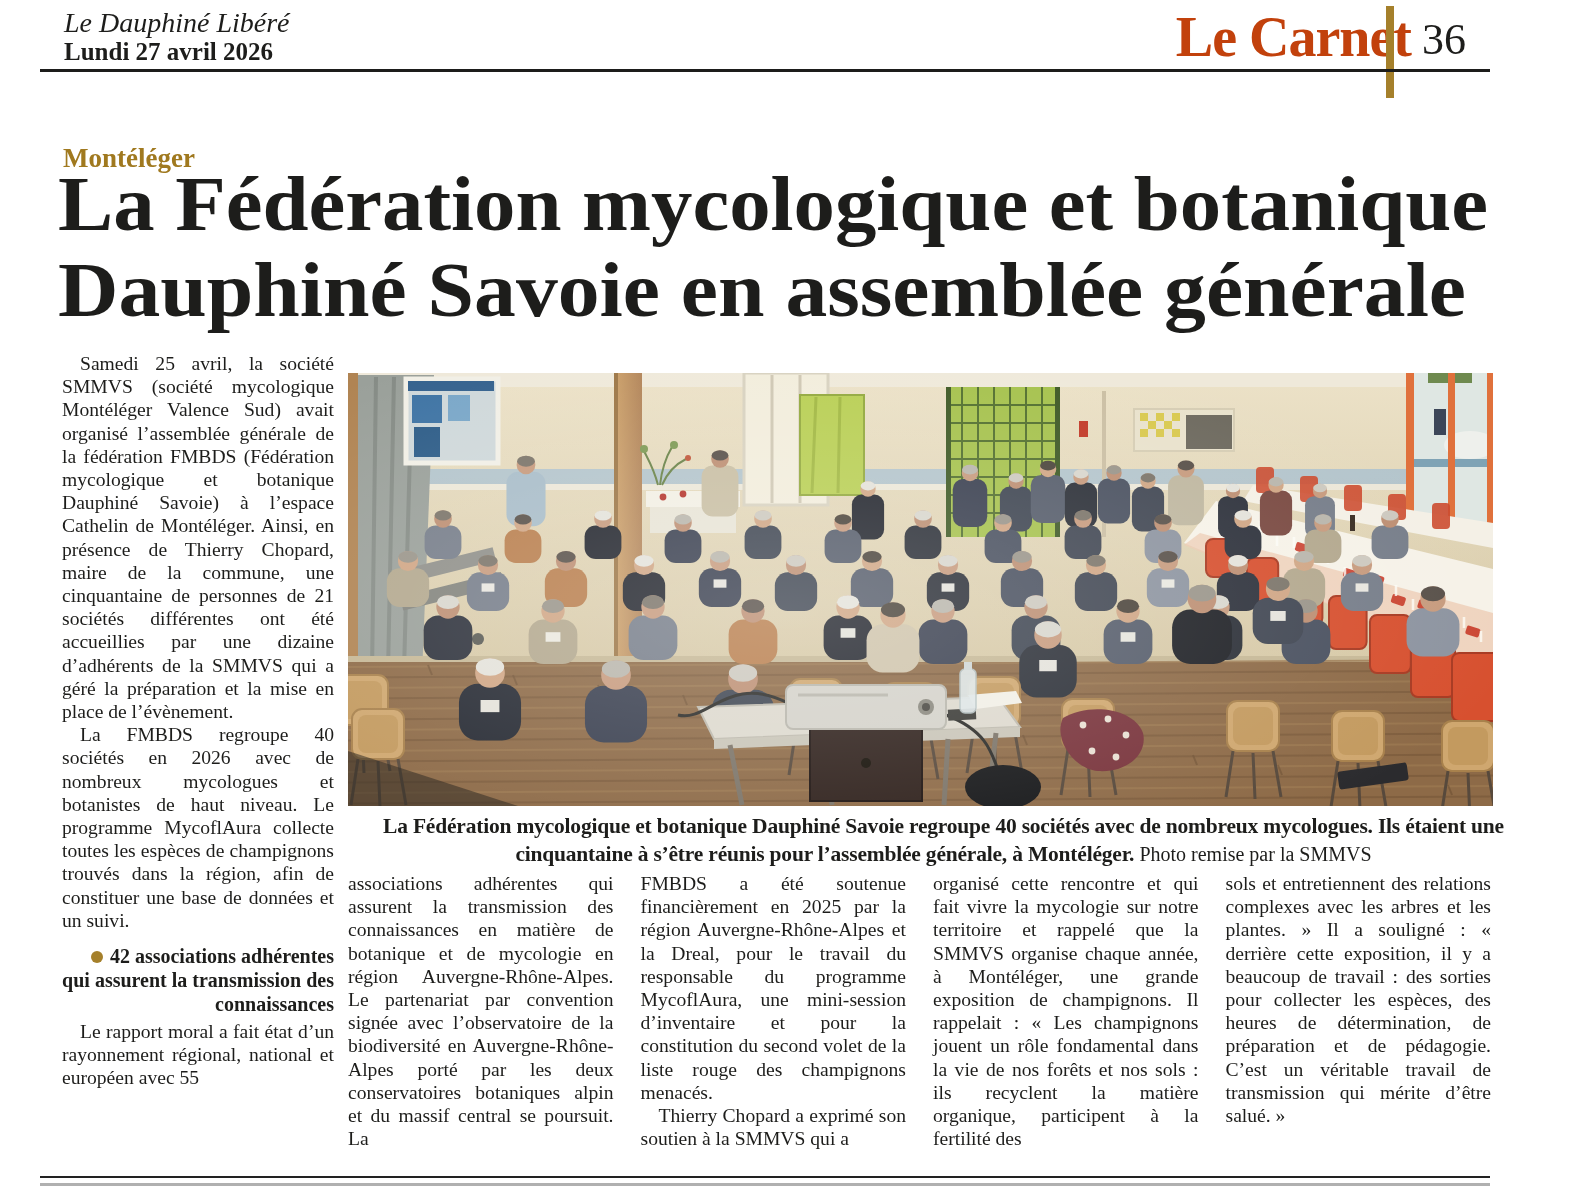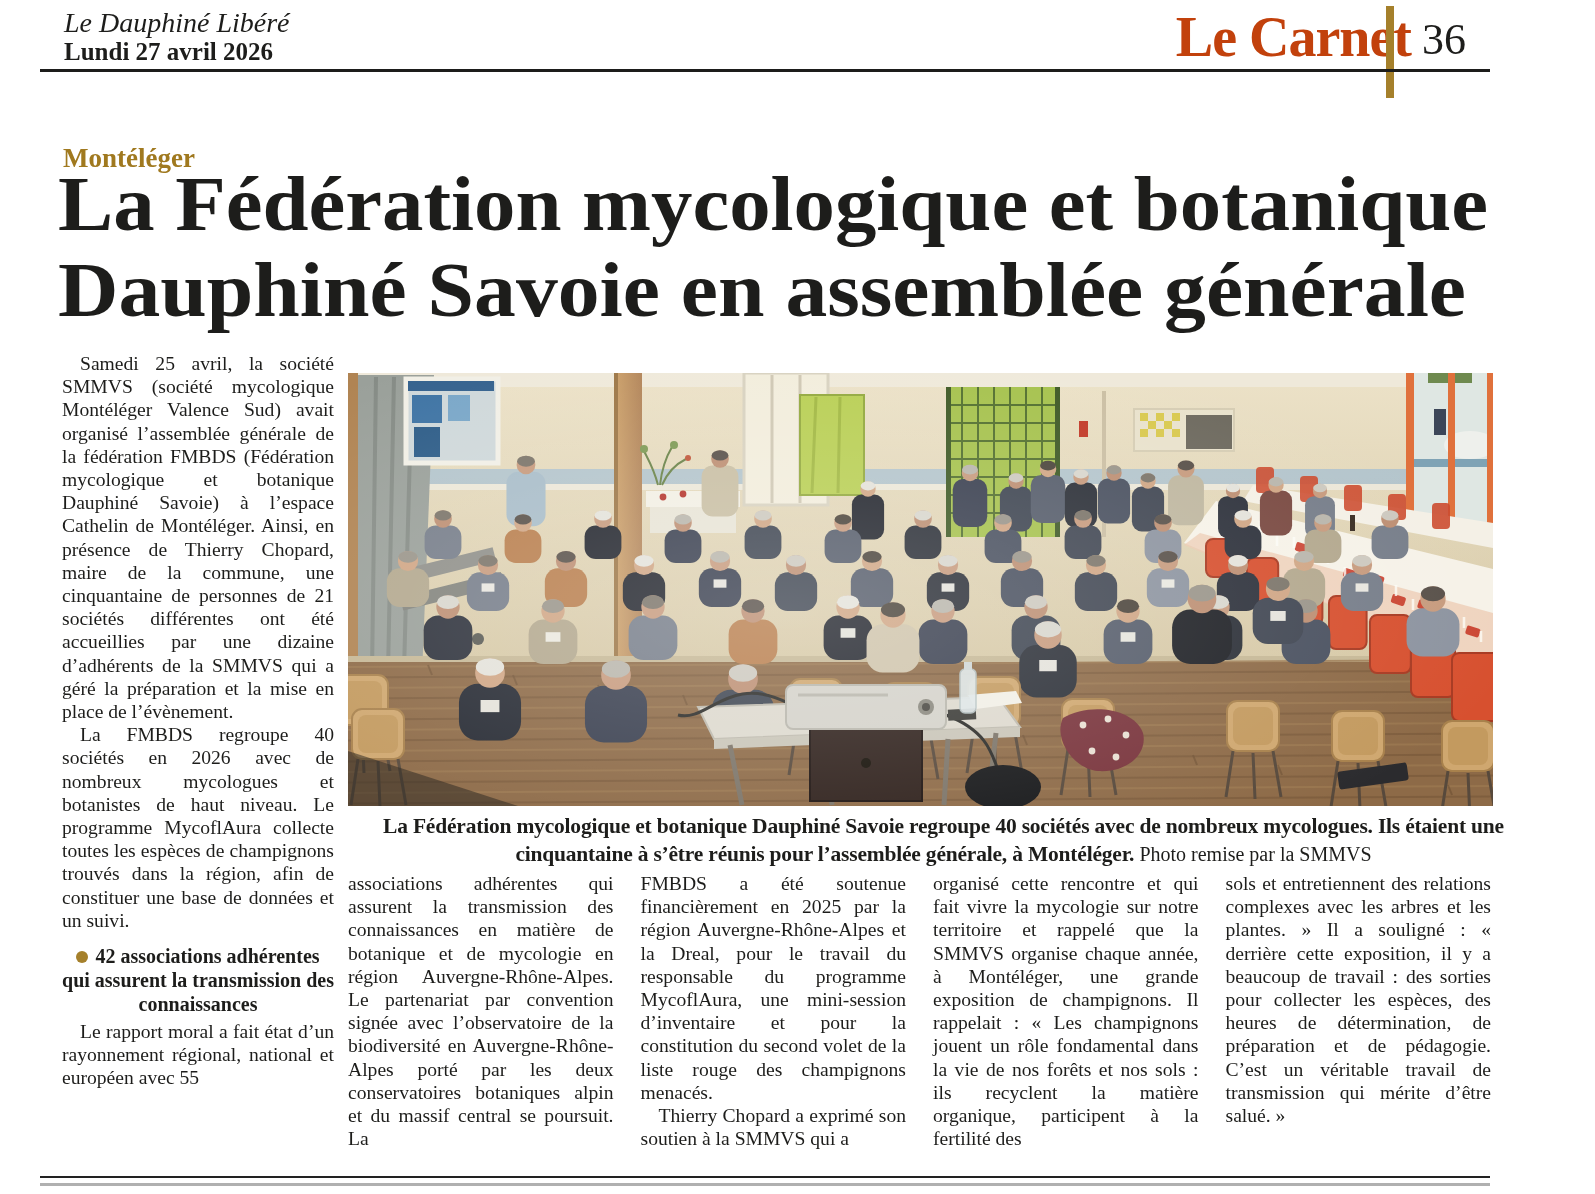--- a/index.html
+++ b/index.html
@@ -14,21 +14,21 @@
   .gold-bar{position:absolute;left:1386px;top:6px;width:8px;height:92px;background:#a5802b;}
   .pageno{position:absolute;left:1422px;top:16px;font-size:44px;line-height:48px;color:#1d1d1b;}
   
   .kicker{position:absolute;left:63px;top:143px;font-size:27px;font-weight:700;color:#a0791f;}
   .headline-svg{position:absolute;left:56px;top:166px;}
   .headline-svg text{font-family:"Liberation Serif", serif;font-weight:700;fill:#1d1d1b;}
   
   .lead-col{position:absolute;left:62px;top:352px;width:272px;}
   .body-p{margin:0;font-size:19.6px;line-height:23.2px;text-align:justify;hyphens:auto;-webkit-hyphens:auto;}
   .body-p.ind{text-indent:18px;}
-  .subhead{margin:12px 0 4px 0;font-size:20px;line-height:24px;font-weight:700;text-align:center;}
+  .subhead{margin:12px 0 4px 0;font-size:20px;line-height:24px;font-weight:700;text-align:right;}
   .bullet{display:inline-block;width:12px;height:12px;border-radius:50%;background:#a5802b;margin-right:7px;}
   
   .photo{position:absolute;left:348px;top:373px;width:1145px;height:433px;overflow:hidden;background:#d9cdae;}
   .caption{position:absolute;left:348px;top:812px;width:1143px;font-weight:700;
            font-size:21.5px;line-height:28px;letter-spacing:-0.2px;text-align:center;margin-left:24px;}
   .caption .credit{font-weight:400;font-size:20px;letter-spacing:0;}
   
   .cols{position:absolute;left:348px;top:872px;width:1143px;display:grid;
         grid-template-columns:repeat(4,1fr);column-gap:27px;}
   

